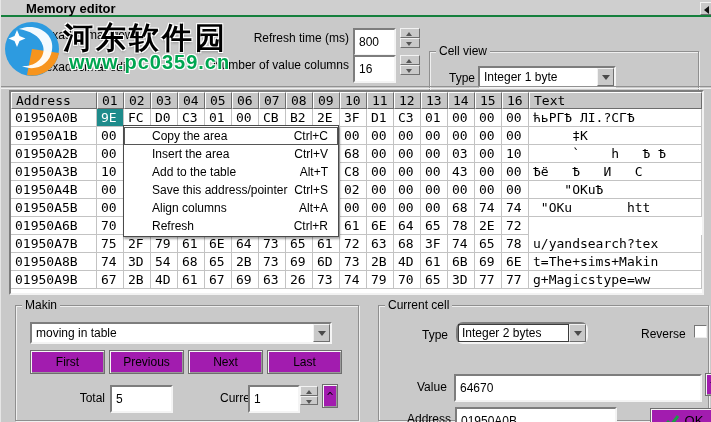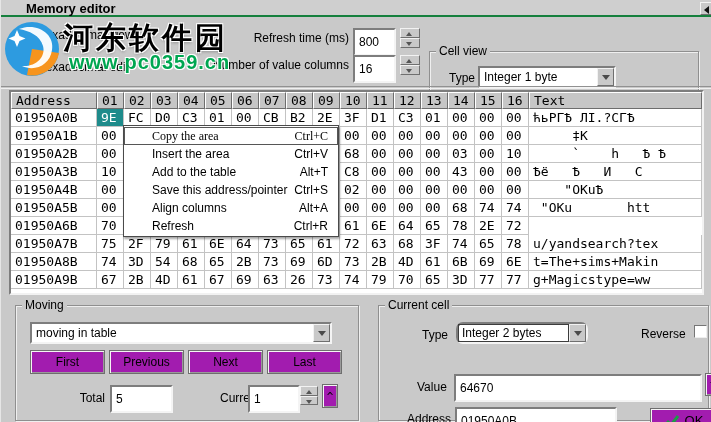--- a/index.html
+++ b/index.html
@@ -62,21 +62,21 @@
     overflow:hidden; white-space:pre; }
   .c-addr { width:86px; flex:none; }
   .c-hex  { width:27px; flex:none; }
   .c-text { flex:1; }
   .td.sel { background:#1e8b8b; color:#fff; }
   
   .context-menu { position:absolute; left:122px; top:125px; width:216px; background:#fff;
     border:1px solid #4a4a4a; box-shadow:1px 2px 2px rgba(0,0,0,.35); z-index:6; padding:1px 0; }
   .menu-item { height:18px; line-height:18px; display:flex; justify-content:space-between;
     padding:0 10px 0 28px; font-size:12px; white-space:nowrap; }
-  .menu-item.focused { outline:1px solid #565656; outline-offset:-1px;font-family:Liberation Serif, serif; }
+  .menu-item.focused { outline:1px solid #565656; outline-offset:-1px; }
   
   .watermark { position:absolute; left:0; top:18px; width:260px; height:64px; z-index:4; pointer-events:none; }
   .wm-logo { position:absolute; left:2px; top:2px; }
   .wm-cn { position:absolute; left:62px; top:0px; font-size:30px; font-weight:bold; color:#000000;
     letter-spacing:3px; white-space:nowrap;
     text-shadow:-1px -1px 0 #fff,1px -1px 0 #fff,-1px 1px 0 #fff,1px 1px 0 #fff,0 2px 3px rgba(0,0,0,.25); }
   .wm-url { position:absolute; left:68px; top:33px; font-size:20px; font-weight:bold; color:#00a651;
     letter-spacing:1px; white-space:nowrap;
     text-shadow:-1px -1px 0 #fff,1px -1px 0 #fff,-1px 1px 0 #fff,1px 1px 0 #fff; }
   
@@ -386,21 +386,21 @@
         <span>Align columns</span>
         <span>Alt+A</span>
       </div>
       <div class="menu-item">
         <span>Refresh</span>
         <span>Ctrl+R</span>
       </div>
     </div>
 
   <fieldset style="left:14px; top:298px; width:344px; height:123px;">
-    <legend>Moving</legend>
+    <legend>Makin</legend>
     <div class="combo" style="left:14px; top:10px; width:302px;">
       <div class="combo-field">moving in table</div>
       <div class="combo-btn">
         <div class="tri-down"></div>
       </div>
     </div>
     <div>
         <button class="btn" style="left: 14px; top: 38px; width: 75px; height: 24px;">First</button>
         <button class="btn" style="left: 93px; top: 38px; width: 75px; height: 24px;">Previous</button>
         <button class="btn" style="left: 172px; top: 38px; width: 75px; height: 24px;">Next</button>

